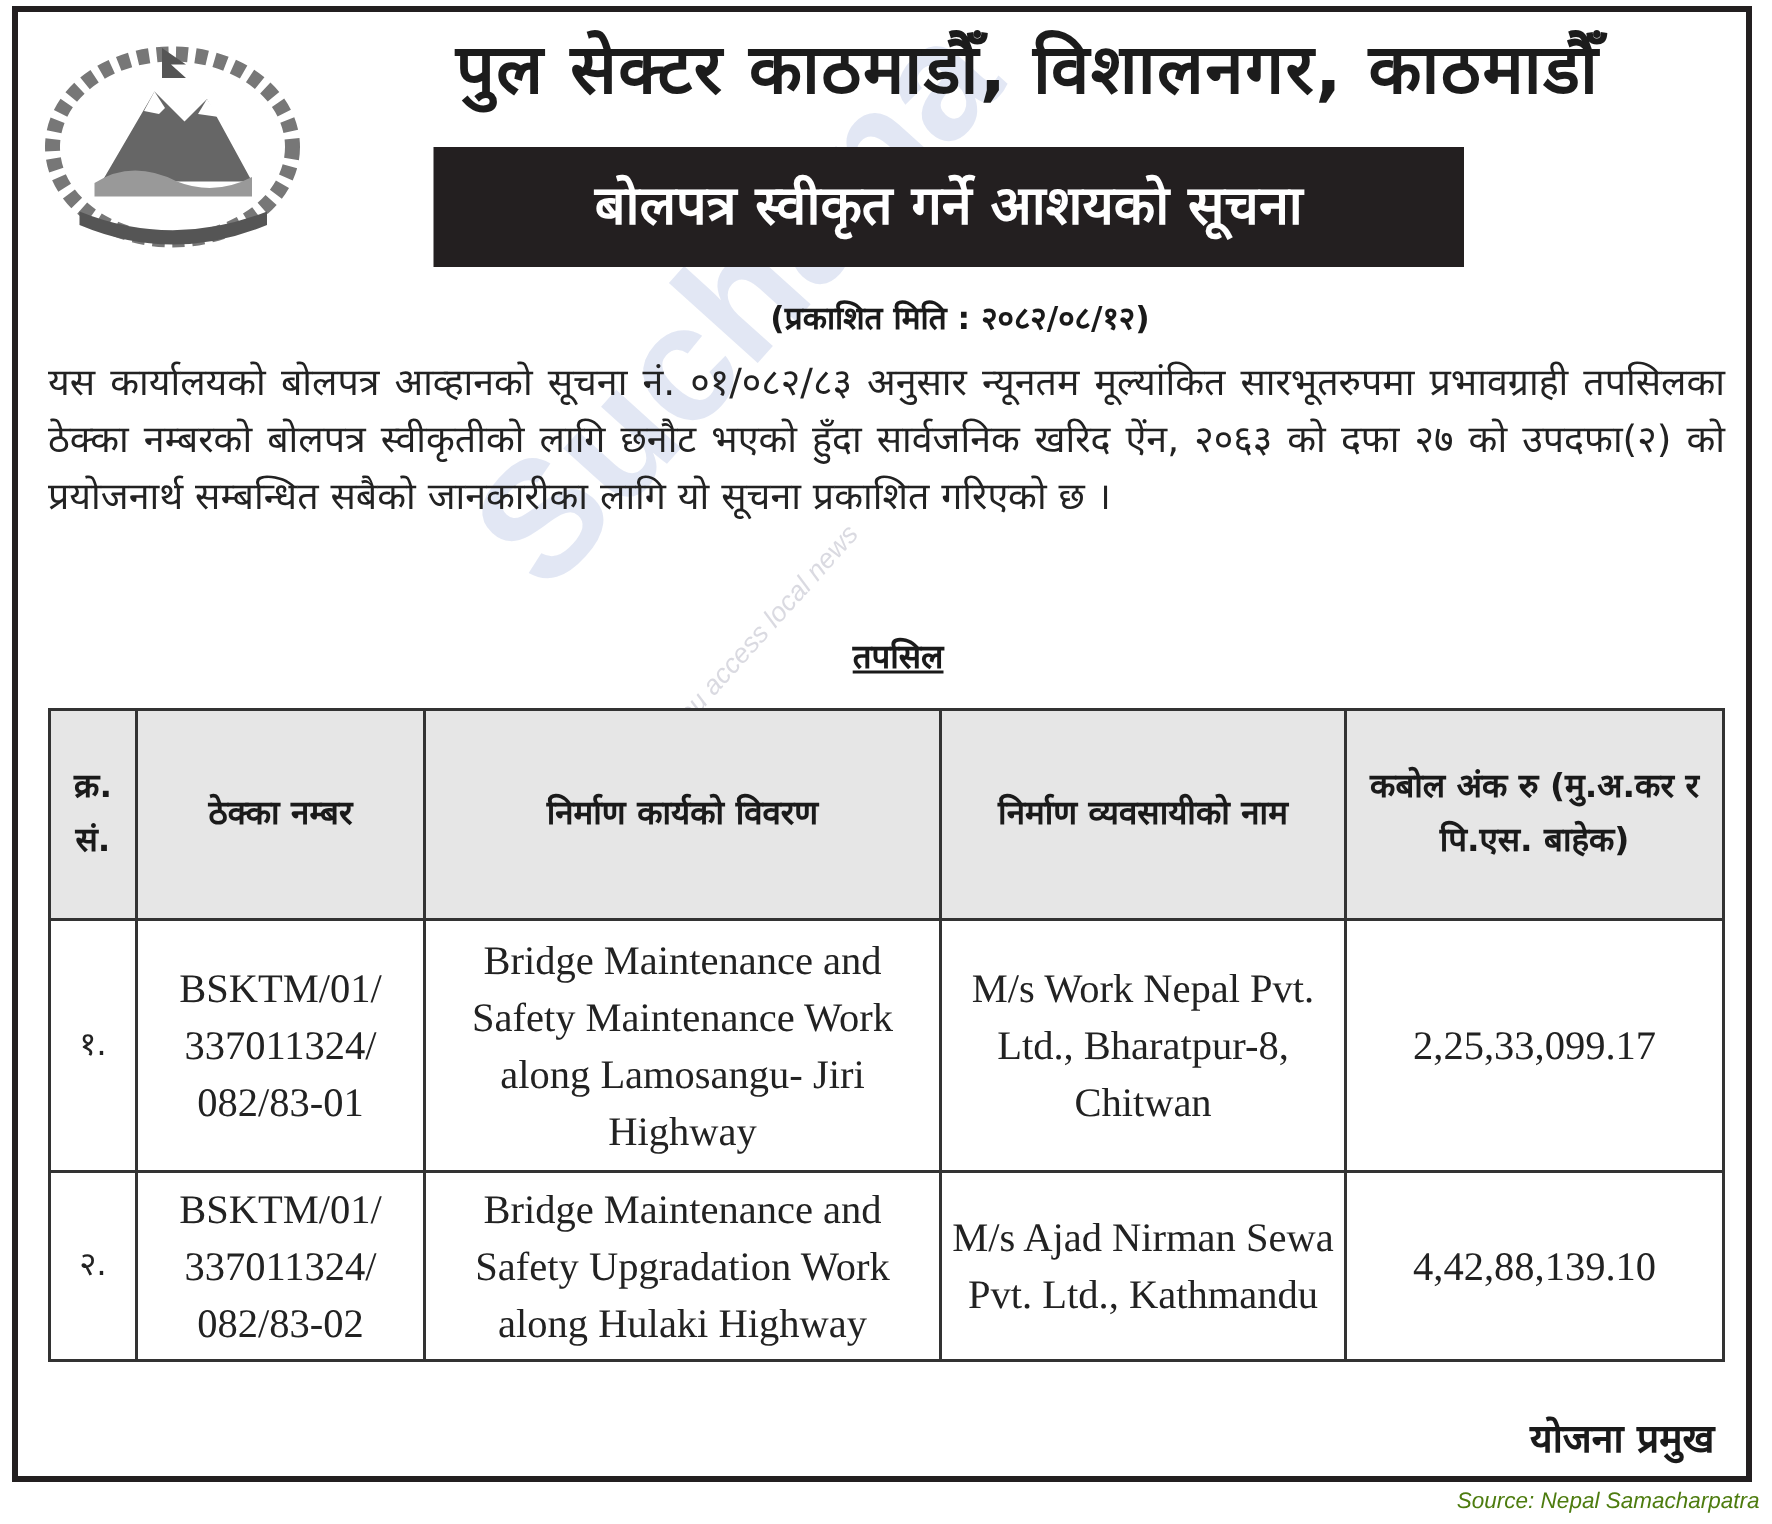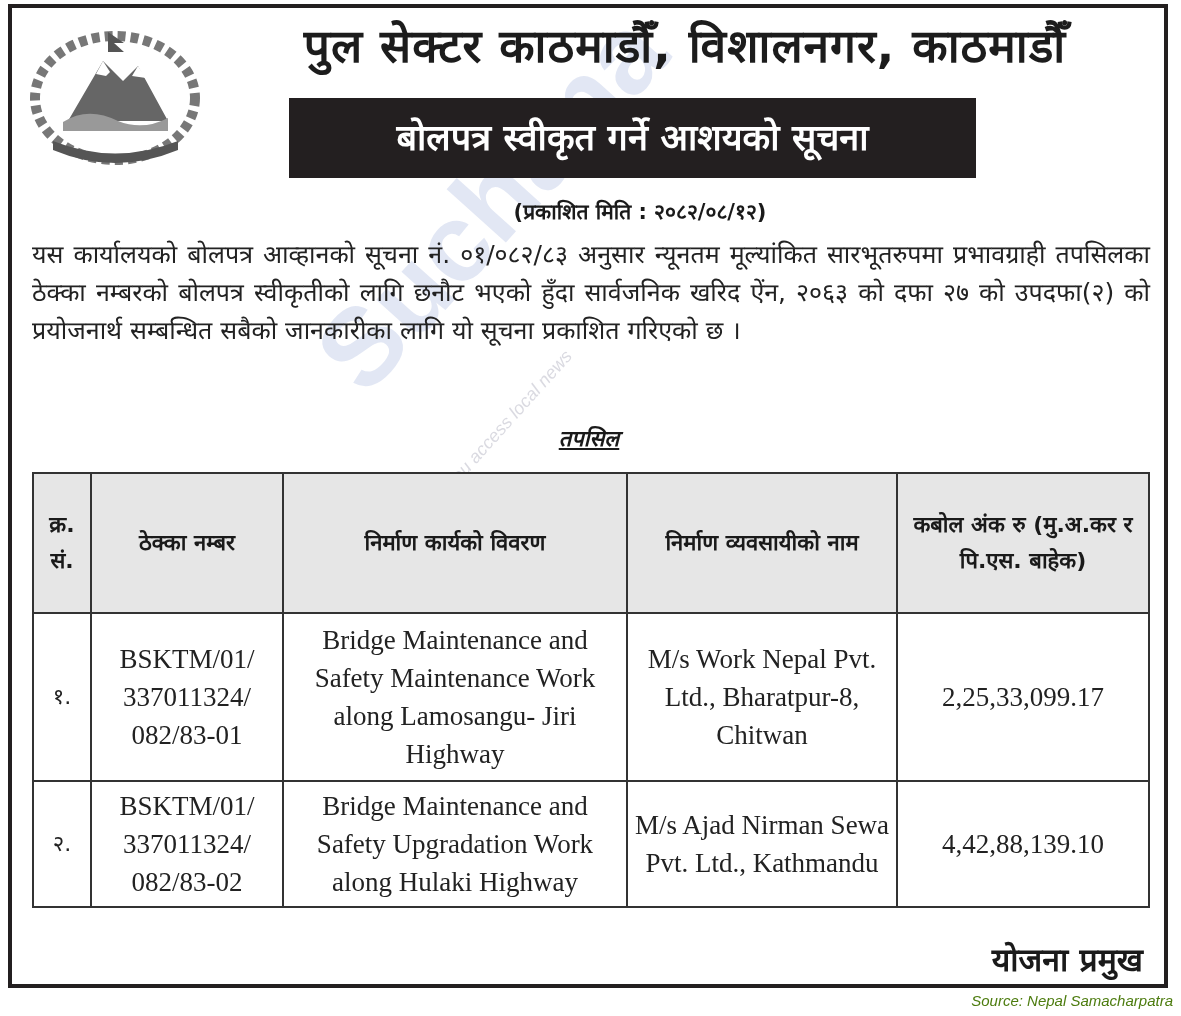--- a/index.html
+++ b/index.html
@@ -27,43 +27,43 @@
   .pub-date {
     position:absolute; left:280px; top:192px; width:720px; text-align:center;
     font-weight:bold; font-size:21px; line-height:40px;
   }
   .body-text {
     position:absolute; left:32px; top:236px; width:1118px;
     font-family:"DejaVu Sans", sans-serif; font-size:25px; line-height:38px;
     text-align:justify; text-align-last:left; color:#222;
   }
   .schedule-heading {
-    position:absolute; left:549px; top:424px; width:80px; text-align:center;
-    font-weight:bold; font-size:22px; line-height:30px; text-decoration:underline;font-style:italic;
+    position:absolute; left:549px; top:424px; width:80px; text-align:right;
+    font-weight:bold; font-size:22px; line-height:30px; text-decoration:underline;
   }
   table.tender-table {
     position:absolute; left:32px; top:472px; width:1116px;
     border-collapse:collapse; table-layout:fixed;
   }
   .tender-table th, .tender-table td {
     border:2px solid #333; text-align:center; vertical-align:middle; padding:0 6px;
   }
   .tender-table th {
     background:#e6e6e6; font-weight:bold; font-size:22px; line-height:36px; height:138px;
     font-family:"DejaVu Sans", sans-serif;
   }
   .tender-table td {
     font-family:"Liberation Serif", serif; font-size:27px; line-height:38px; color:#222;
   }
   .tender-table td.sn { font-family:"DejaVu Sans", sans-serif; font-size:22px; }
   .tender-table tr.r1 td { height:166px; }
   .tender-table tr.r2 td { height:124px; }
   .signatory {
     position:absolute; right:38px; top:940px;
-    font-weight:bold; font-size:32px; line-height:40px;
+    font-weight:bold; font-size:26px; line-height:40px;
   }
   .source {
     position:absolute; right:8px; top:992px;
     font-family:"Liberation Sans", sans-serif; font-style:italic; font-size:15px; color:#4d7c0f;
   }
   .watermark {
     position:absolute; left:290px; top:330px; transform:rotate(-48deg); transform-origin:left top;
     font-family:"Liberation Sans", sans-serif; font-weight:bold; font-size:110px; color:rgba(150,170,215,0.28);
     pointer-events:none; white-space:nowrap;
   }

